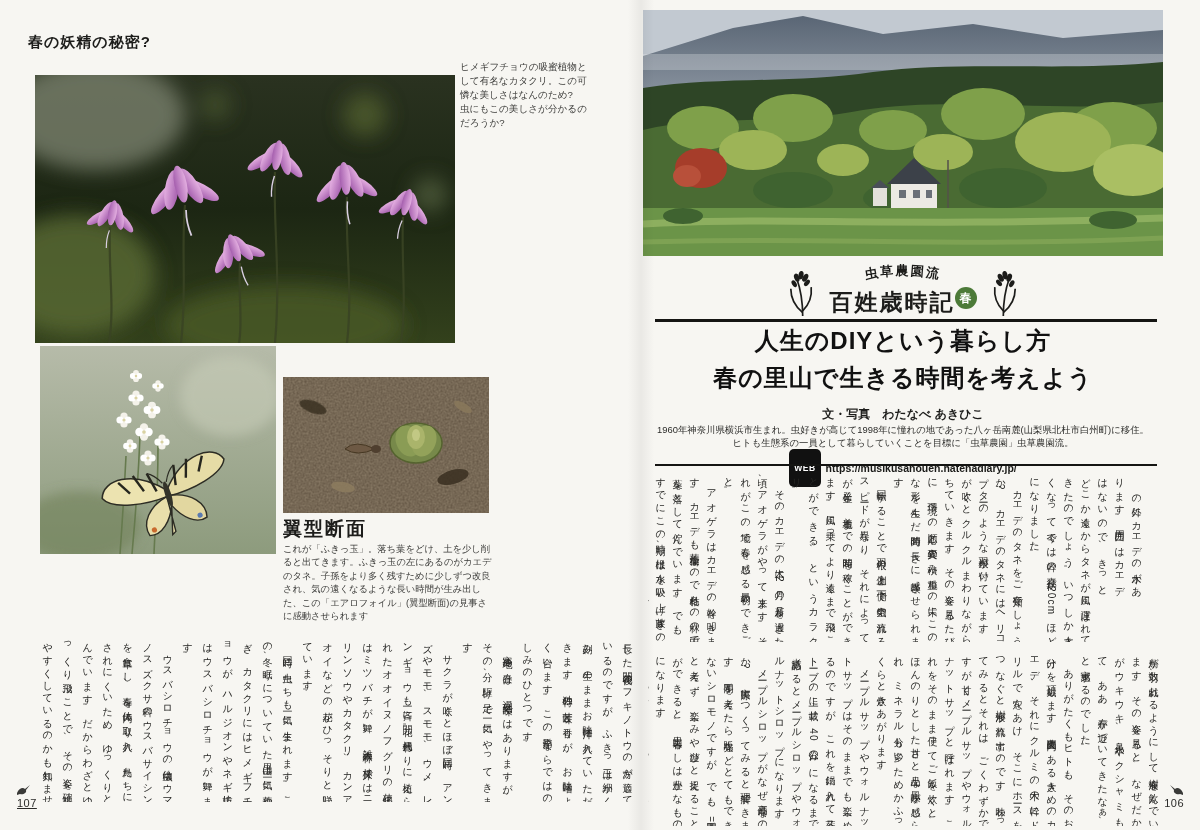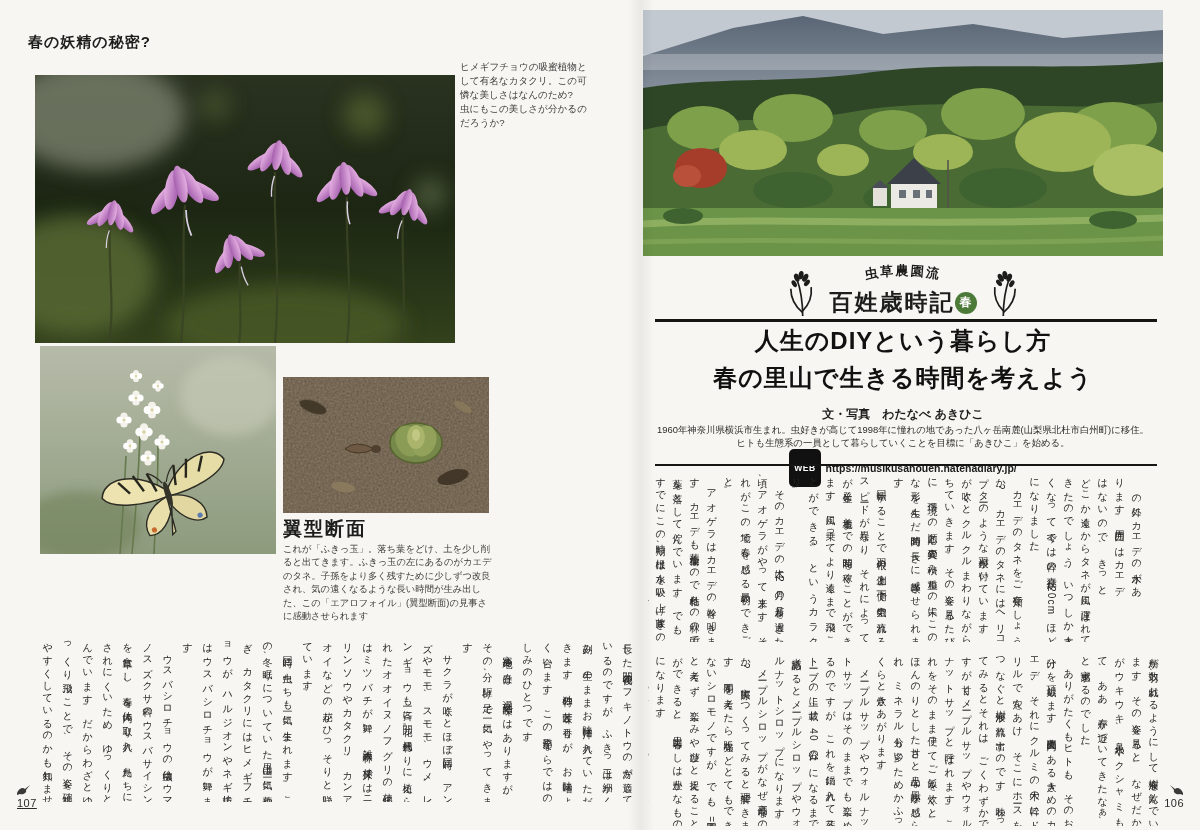--- a/index.html
+++ b/index.html
@@ -29,21 +29,21 @@
   #folio-right-num{right:16px;top:797px;text-align:right;}
   #folio-left-icon{left:16px;top:782px;}
   #folio-right-icon{right:16px;top:782px;}
 
   
   #landscape-photo{left:643px;top:10px;width:520px;height:246px;overflow:hidden;background:#c2c9d1;}
 
   #series-badge{left:643px;top:258px;width:520px;height:60px;display:flex;align-items:flex-end;justify-content:center;gap:10px;}
   #badge-center{display:flex;flex-direction:column;align-items:center;}
   #badge-kicker-svg{display:block;}
-  #badge-main-row{display:flex;align-items:center;margin-top:-2px;}
+  #badge-main-row{display:flex;align-items:flex-start;margin-top:-2px;}
   #badge-title{font-size:23px;font-weight:900;letter-spacing:2px;}
   #season-circle{width:22px;height:22px;border-radius:50%;display:flex;align-items:center;justify-content:center;
     color:#fff;font-size:12px;font-weight:bold;}
 
   .rule{background:#151513;}
   #rule-top{left:655px;top:319px;width:502px;height:3px;}
   #rule-bottom{left:655px;top:464px;width:502px;height:2px;}
 
   .title-line{left:643px;width:520px;text-align:center;font-weight:900;font-size:24px;letter-spacing:1px;color:#111;}
   #title-line1{top:325px;}
@@ -327,21 +327,21 @@
         <ellipse cx="27" cy="15" rx="2.6" ry="4.4" transform="rotate(40 27 15)"></ellipse>
       </g>
     </svg>
   </div>
 
   <div class="abs rule" id="rule-top"></div>
   <div class="abs title-line" id="title-line1">人生のDIYという暮らし方</div>
   <div class="abs title-line" id="title-line2">春の里山で生きる時間を考えよう</div>
   <div class="abs" id="byline">文・写真　わたなべ あきひこ</div>
   <div class="abs bio" id="bio1">1960年神奈川県横浜市生まれ。虫好きが高じて1998年に憧れの地であった八ヶ岳南麓(山梨県北杜市白州町)に移住。</div>
-  <div class="abs bio" id="bio2">ヒトも生態系の一員として暮らしていくことを目標に「あきひこ」を始める。</div>
+  <div class="abs bio" id="bio2">ヒトも生態系の一員として暮らしていくことを目標に「虫草農園」虫草農園流。</div>
   <div class="abs" id="url-row">
     <span id="web-badge">WEB</span><span>https://musikusanouen.hatenadiary.jp/</span>
   </div>
   <div class="abs rule" id="rule-bottom"></div>
 
   <div class="abs vbody" id="rp-band1">
     <span id="dropcap">窓</span><span>の外にカエデの木があります。周囲にはカエデはないので、きっとどこか遠くからタネが風に運ばれてきたのでしょう。いつしか大きくなって今では幹の直径が20cmほどになりました。
 　カエデのタネをご存知でしょうか?　カエデのタネにはヘリコプターのような羽根が付いています。風が吹くとクルクルまわりながら落ちていきます。その姿を見るたびに、環境への順応と変異の積み重ねの末にこの優雅な形を生んだ時間の長さに感嘆させられます。
 　回転することで羽根の上側と下側で空気の流れるスピードが異なり、それによって揚力が発生し、着地までの時間を稼ぐことができます。風に乗ってより遠くまで飛ぶことができる、というカラクリ。
 　そのカエデの木に2月の新月を過ぎた頃、アオゲラがやって来ます。それがこの地で春を感じる最初のできごと。

